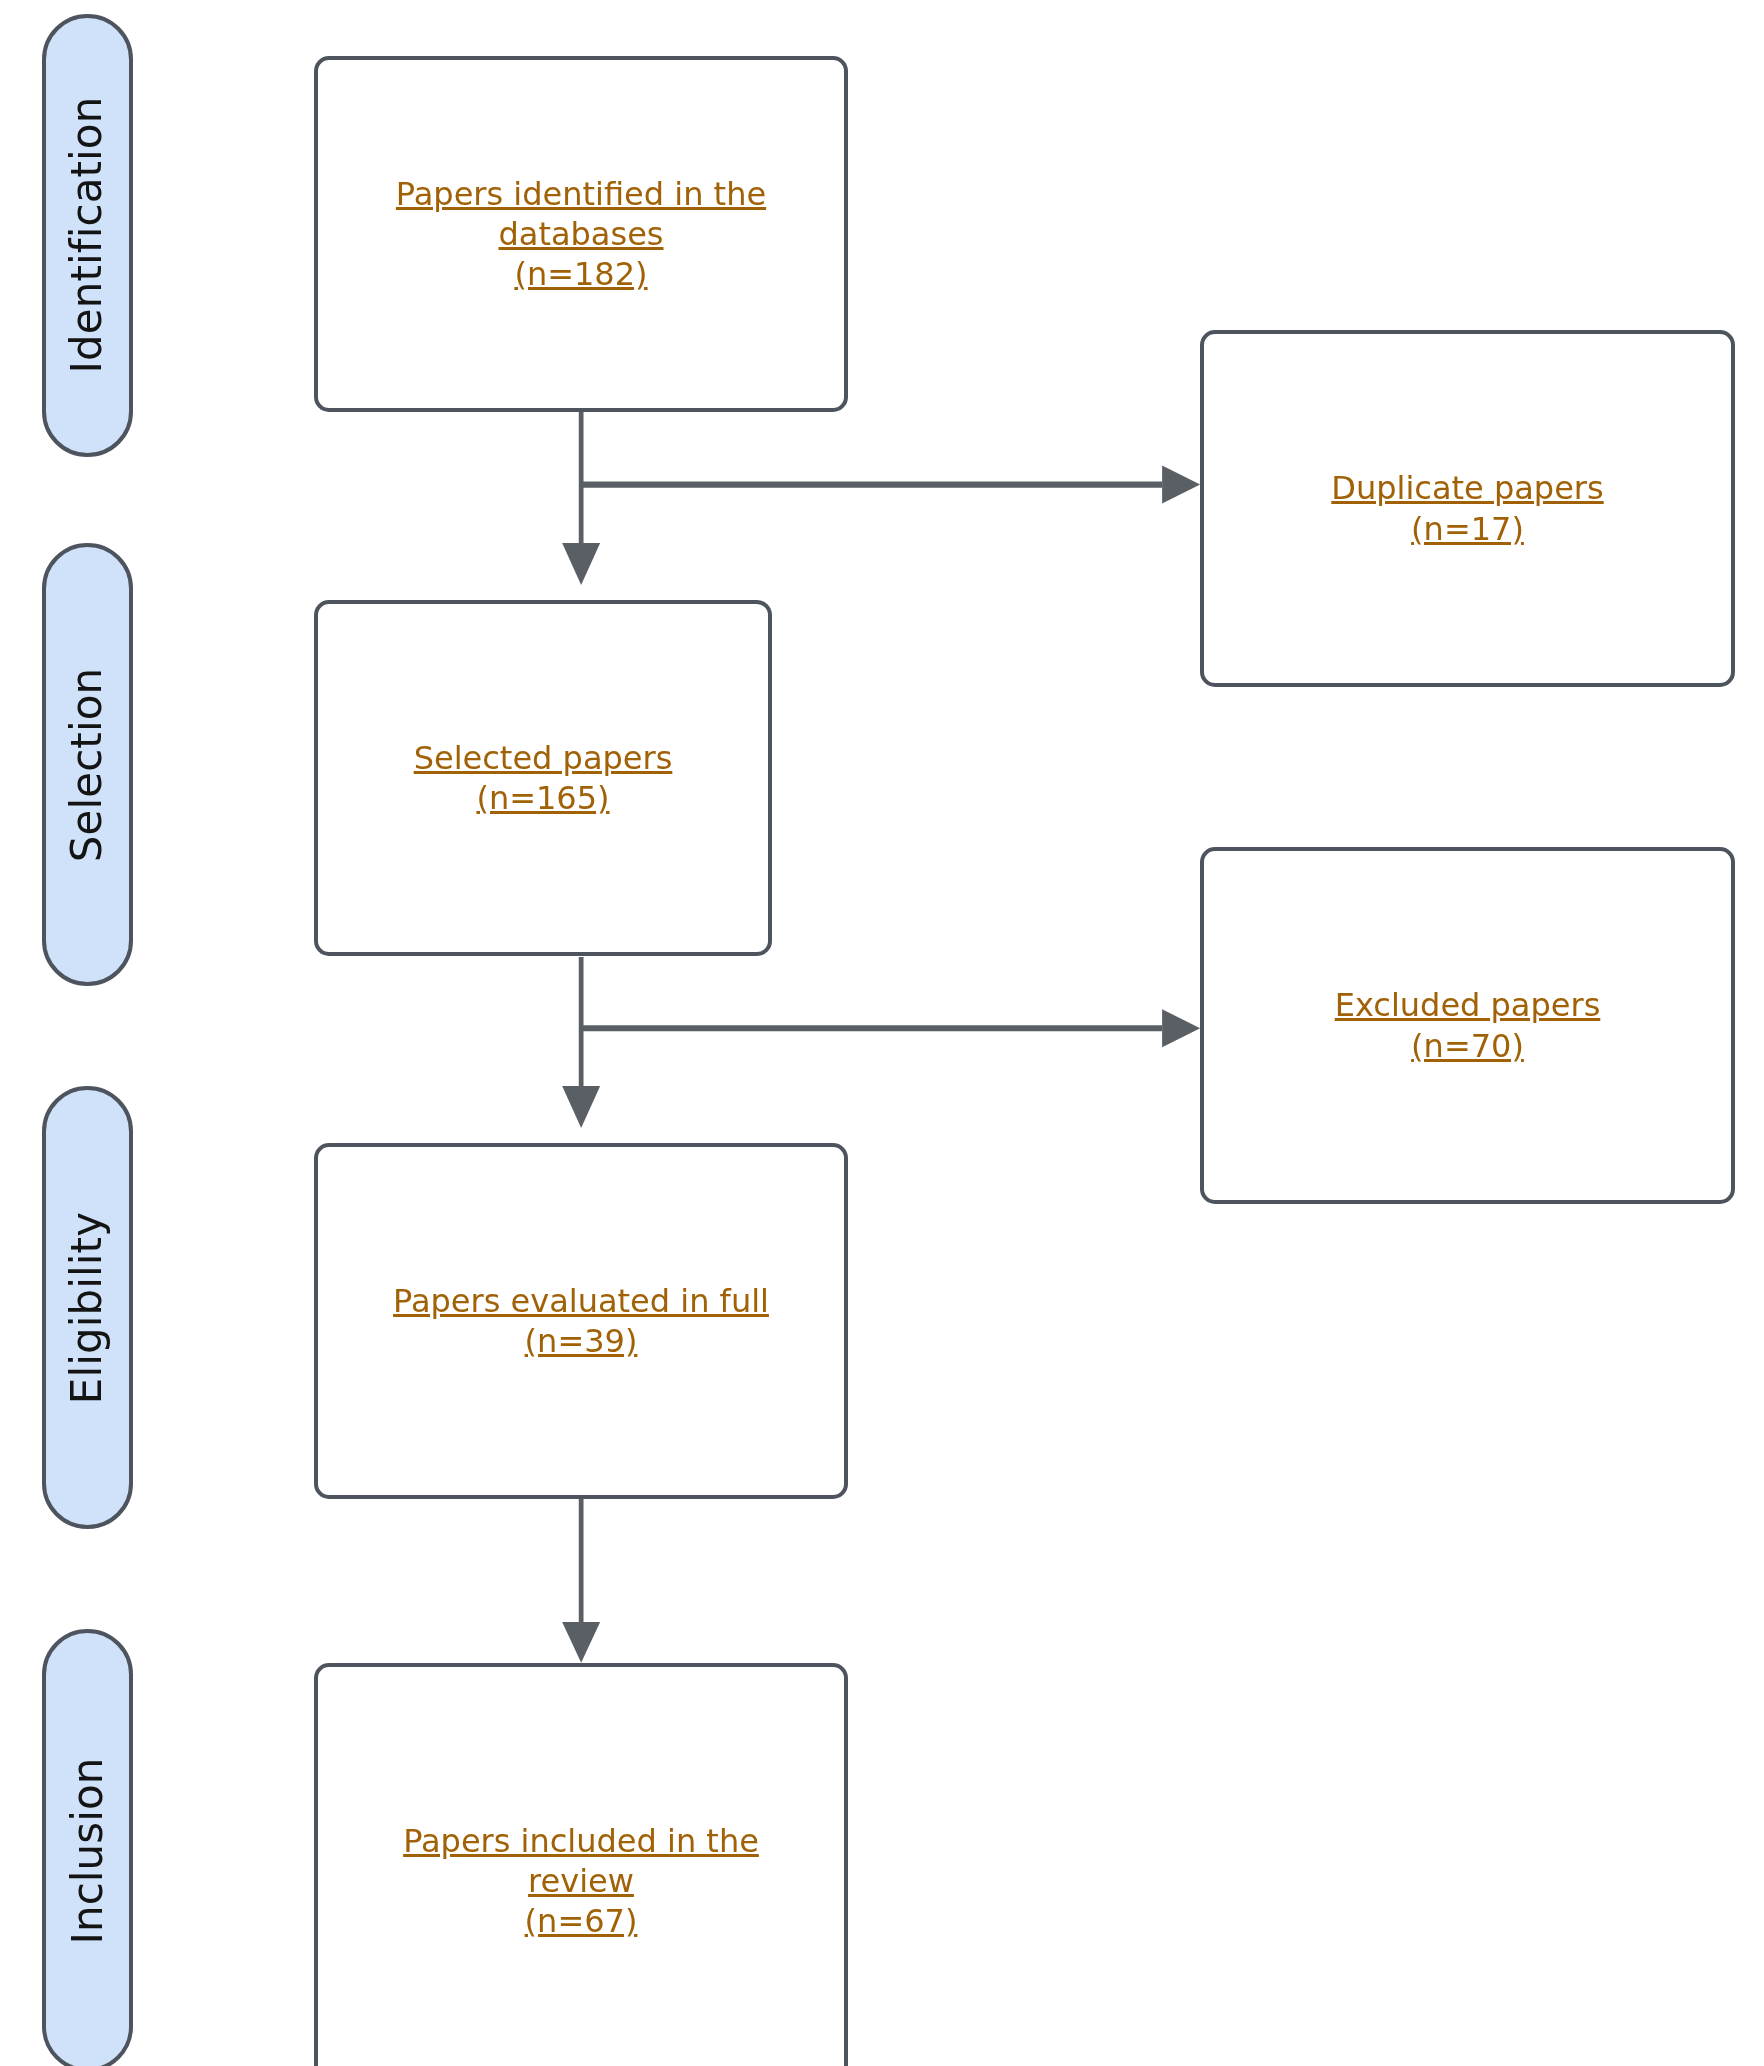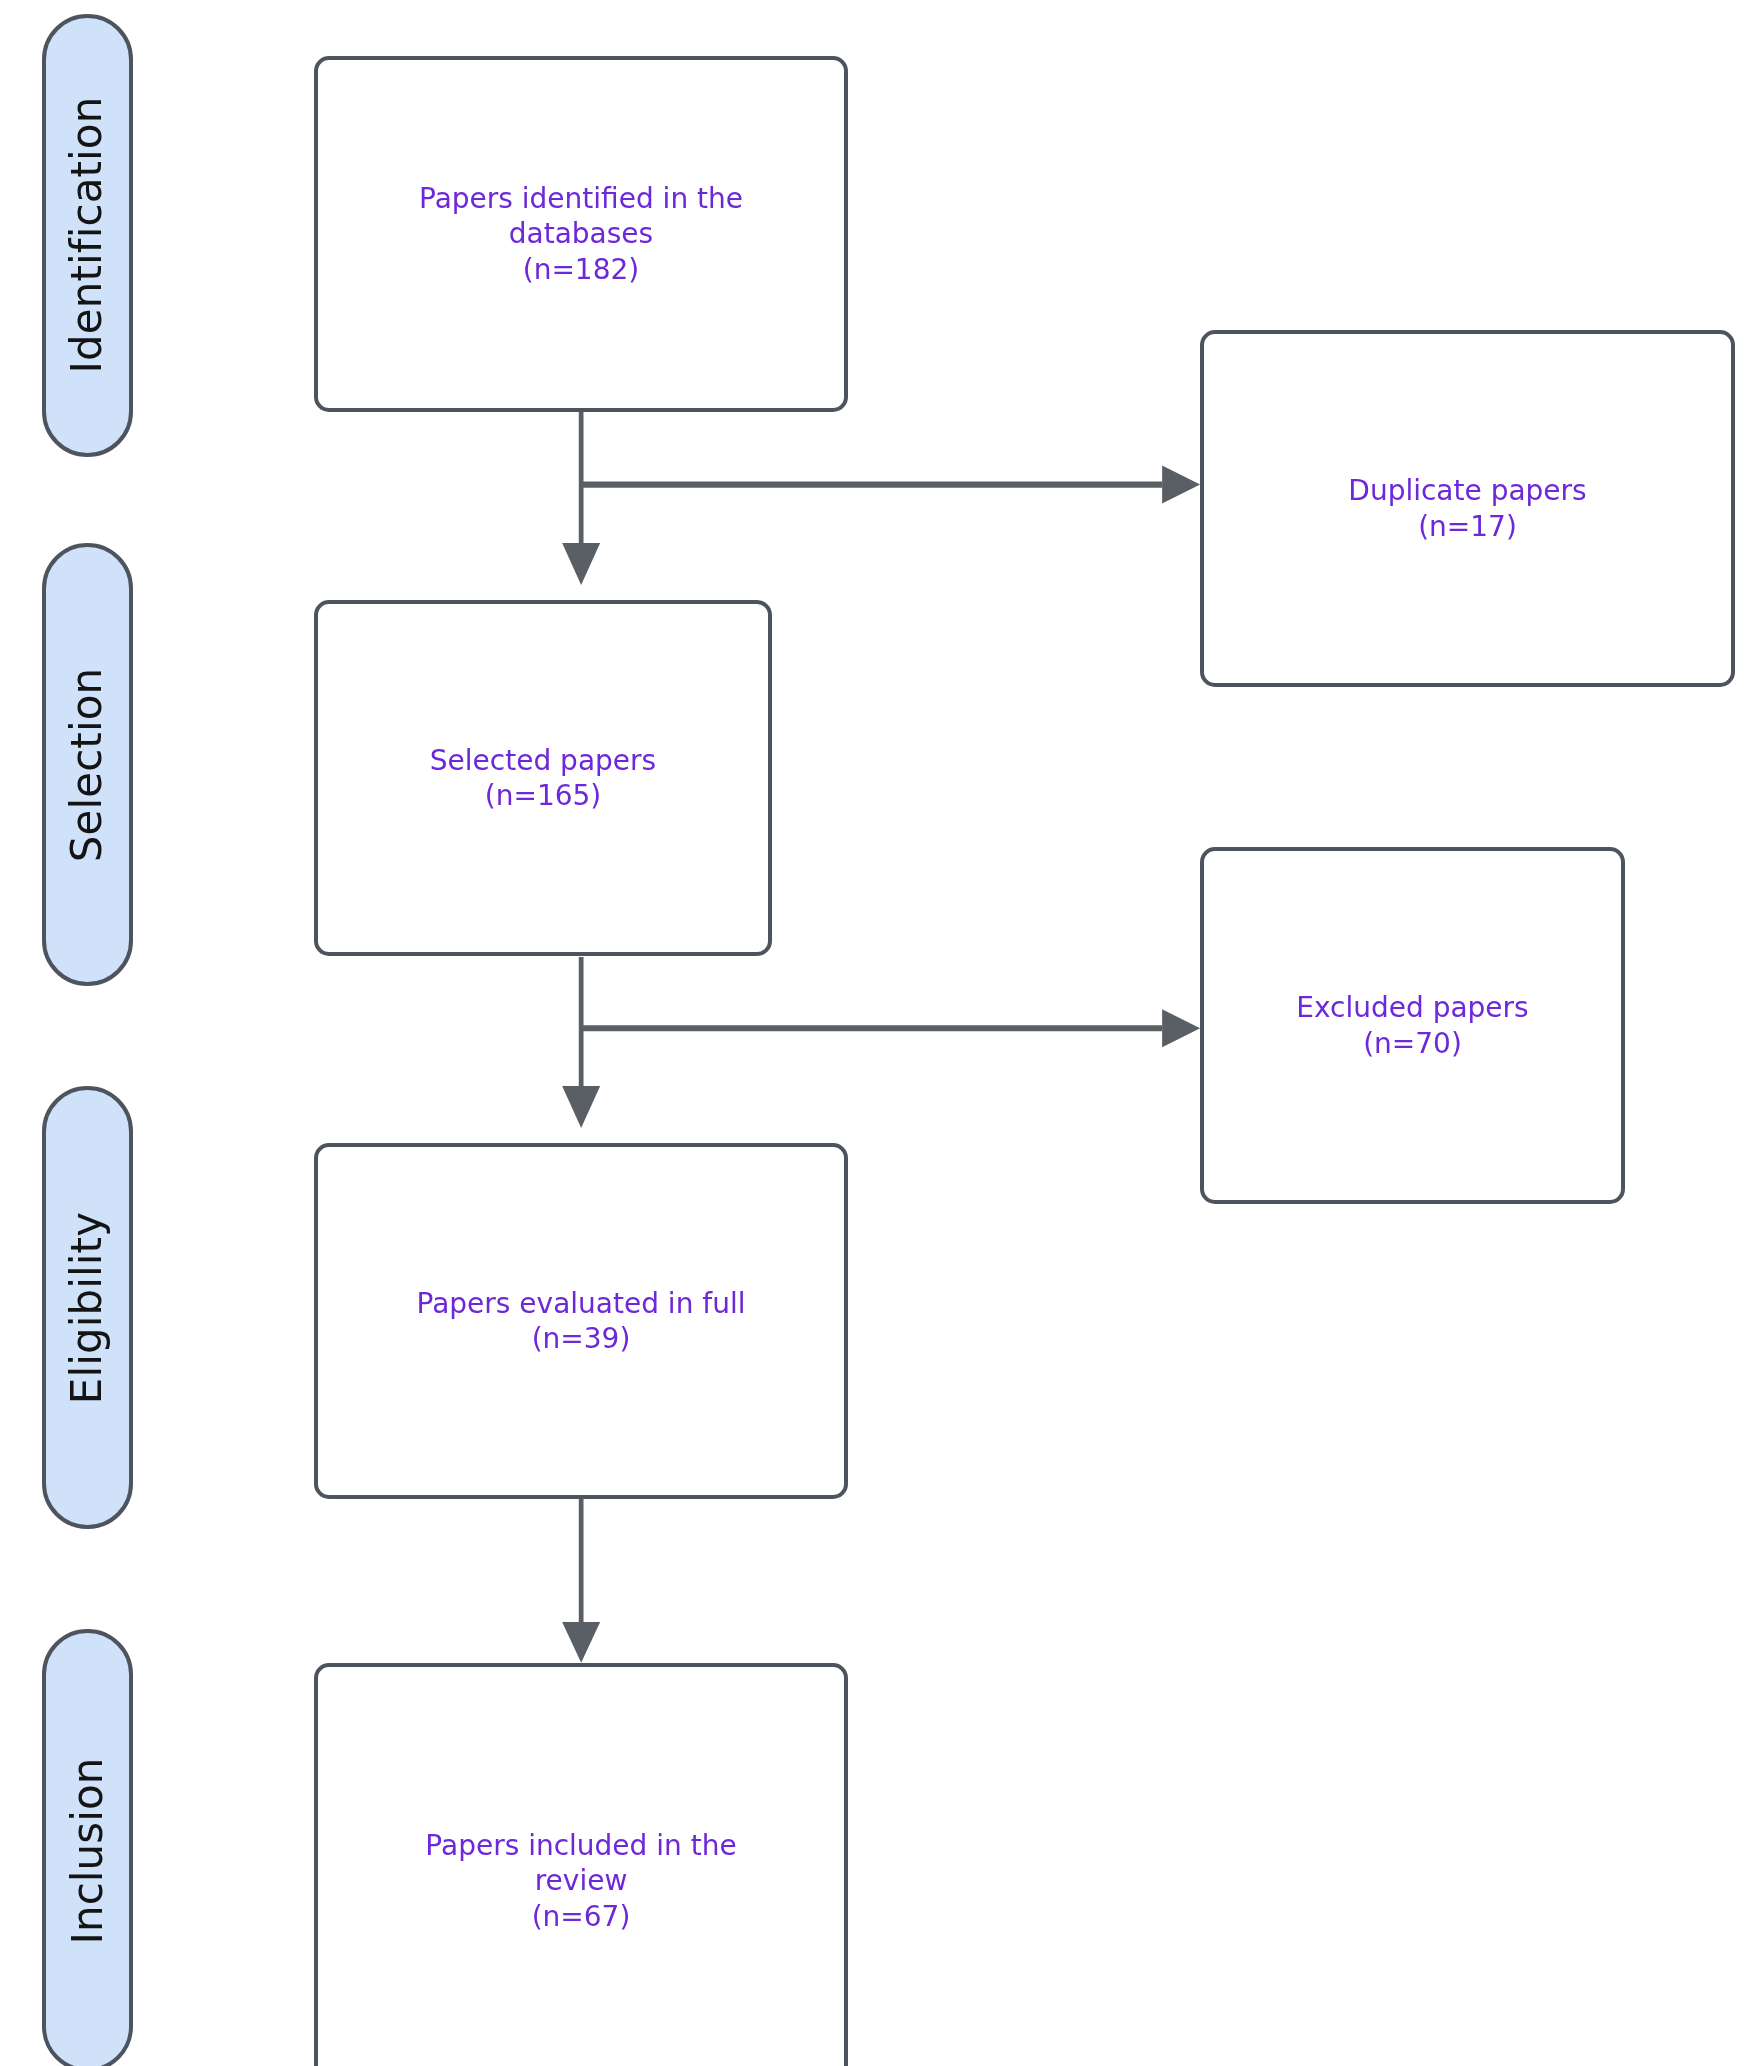--- a/index.html
+++ b/index.html
@@ -41,24 +41,25 @@
     background: #ffffff;
     border: 4.8px solid #4d545e;
     border-radius: 15px;
     display: flex;
     align-items: center;
     justify-content: center;
     text-align: center;
     padding: 0 17.6px;
   }
   .flow-box .box-text {
-    font-size: 28px;
+    font-size: 32px;
     line-height: 1.26;
-    color: #6d28d9;
+    color: #a16207;
     white-space: pre-line;
+    text-decoration: underline;
   }
   
   #connectors {
     position: absolute;
     left: 0;
     top: 0;
     width: 1765px;
     height: 2066px;
     pointer-events: none;
   }
@@ -129,21 +130,21 @@
   <div class="flow-box" style="left:1200px; top:303px; width:535px; height:357px;margin-top:27px;">
     <span class="box-text">Duplicate papers
 (n=17)</span>
   </div>
 
   <div class="flow-box" style="left:314px; top:600px; width:458px; height:356px;">
     <span class="box-text">Selected papers
 (n=165)</span>
   </div>
 
-  <div class="flow-box" style="left:1200px; top:847px; width:425px; height:357px;">
+  <div class="flow-box" style="left:1200px; top:847px; width:535px; height:357px;">
     <span class="box-text">Excluded papers
 (n=70)</span>
   </div>
 
   <div class="flow-box" style="left:314px; top:1143px; width:534px; height:356px;">
     <span class="box-text">Papers evaluated in full
 (n=39)</span>
   </div>
 
   <div class="flow-box" style="left:314px; top:1663px; width:534px; height:436px;align-items:center;">

